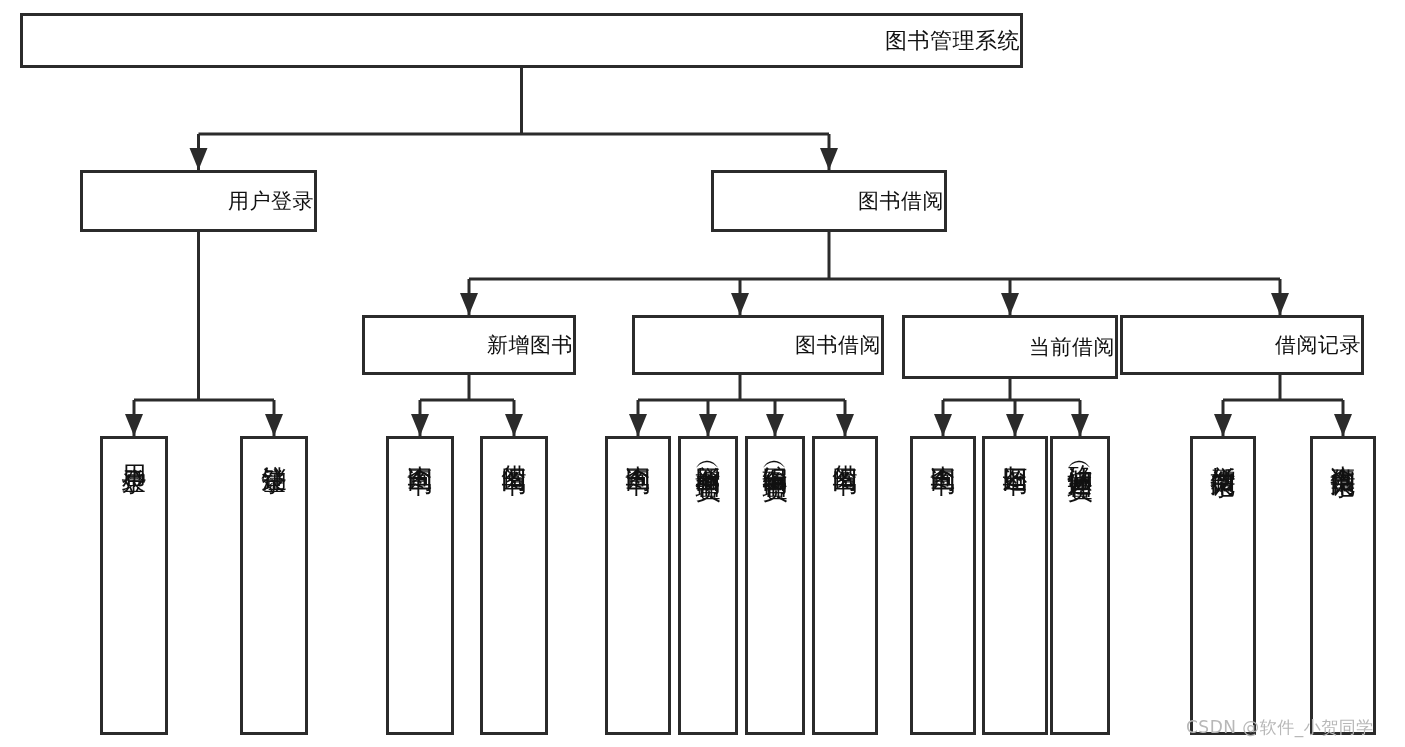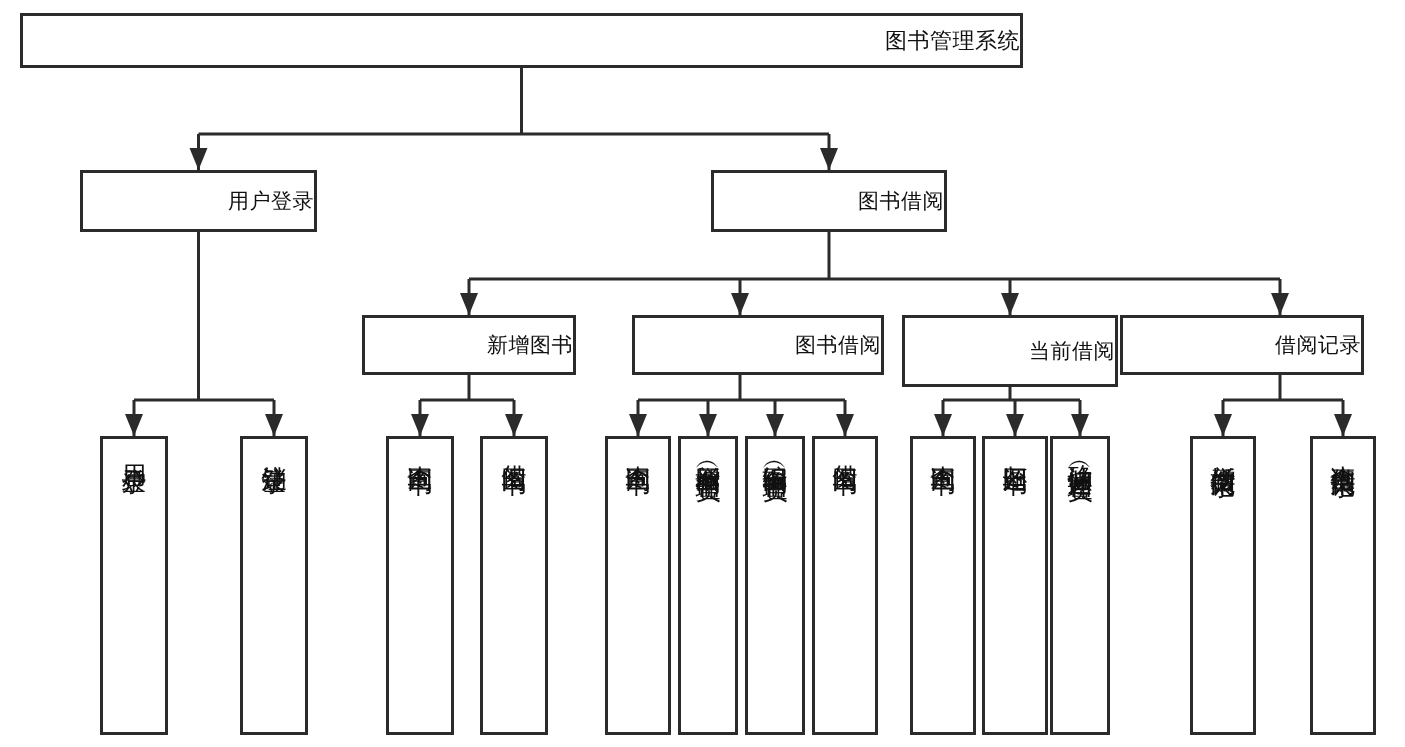--- a/index.html
+++ b/index.html
@@ -138,21 +138,21 @@
       </div>
       <div class="node horiz" style="left: 711px; top: 170px; width: 236px; height: 62px;">
         <span class="label">图书借阅</span>
       </div>
       <div class="node horiz" style="left: 362px; top: 315px; width: 214px; height: 60px;">
         <span class="label">新增图书</span>
       </div>
       <div class="node horiz" style="left: 632px; top: 315px; width: 252px; height: 60px;">
         <span class="label">图书借阅</span>
       </div>
-      <div class="node horiz" style="left: 902px; top: 315px; width: 216px; height: 72px;">
+      <div class="node horiz" style="left: 902px; top: 315px; width: 216px; height: 64px;">
         <span class="label">当前借阅</span>
       </div>
       <div class="node horiz" style="left: 1120px; top: 315px; width: 244px; height: 60px;">
         <span class="label">借阅记录</span>
       </div>
       <div class="node vert" style="left: 100px; top: 436px; width: 68px; height: 299px;">
         <span class="label">用户登录</span>
       </div>
       <div class="node vert" style="left: 240px; top: 436px; width: 68px; height: 299px;">
         <span class="label">注销登录</span>
@@ -184,13 +184,14 @@
       <div class="node vert" style="left: 1050px; top: 436px; width: 60px; height: 299px;">
         <span class="label">确认归还（管理员）</span>
       </div>
       <div class="node vert" style="left: 1190px; top: 436px; width: 66px; height: 299px;">
         <span class="label">新增借阅记录</span>
       </div>
       <div class="node vert" style="left: 1310px; top: 436px; width: 66px; height: 299px;">
         <span class="label">查询借阅记录</span>
       </div>
     </div>
+  <div class="watermark">CSDN @软件_小贺同学</div>
 </div>
 
 </body></html>

